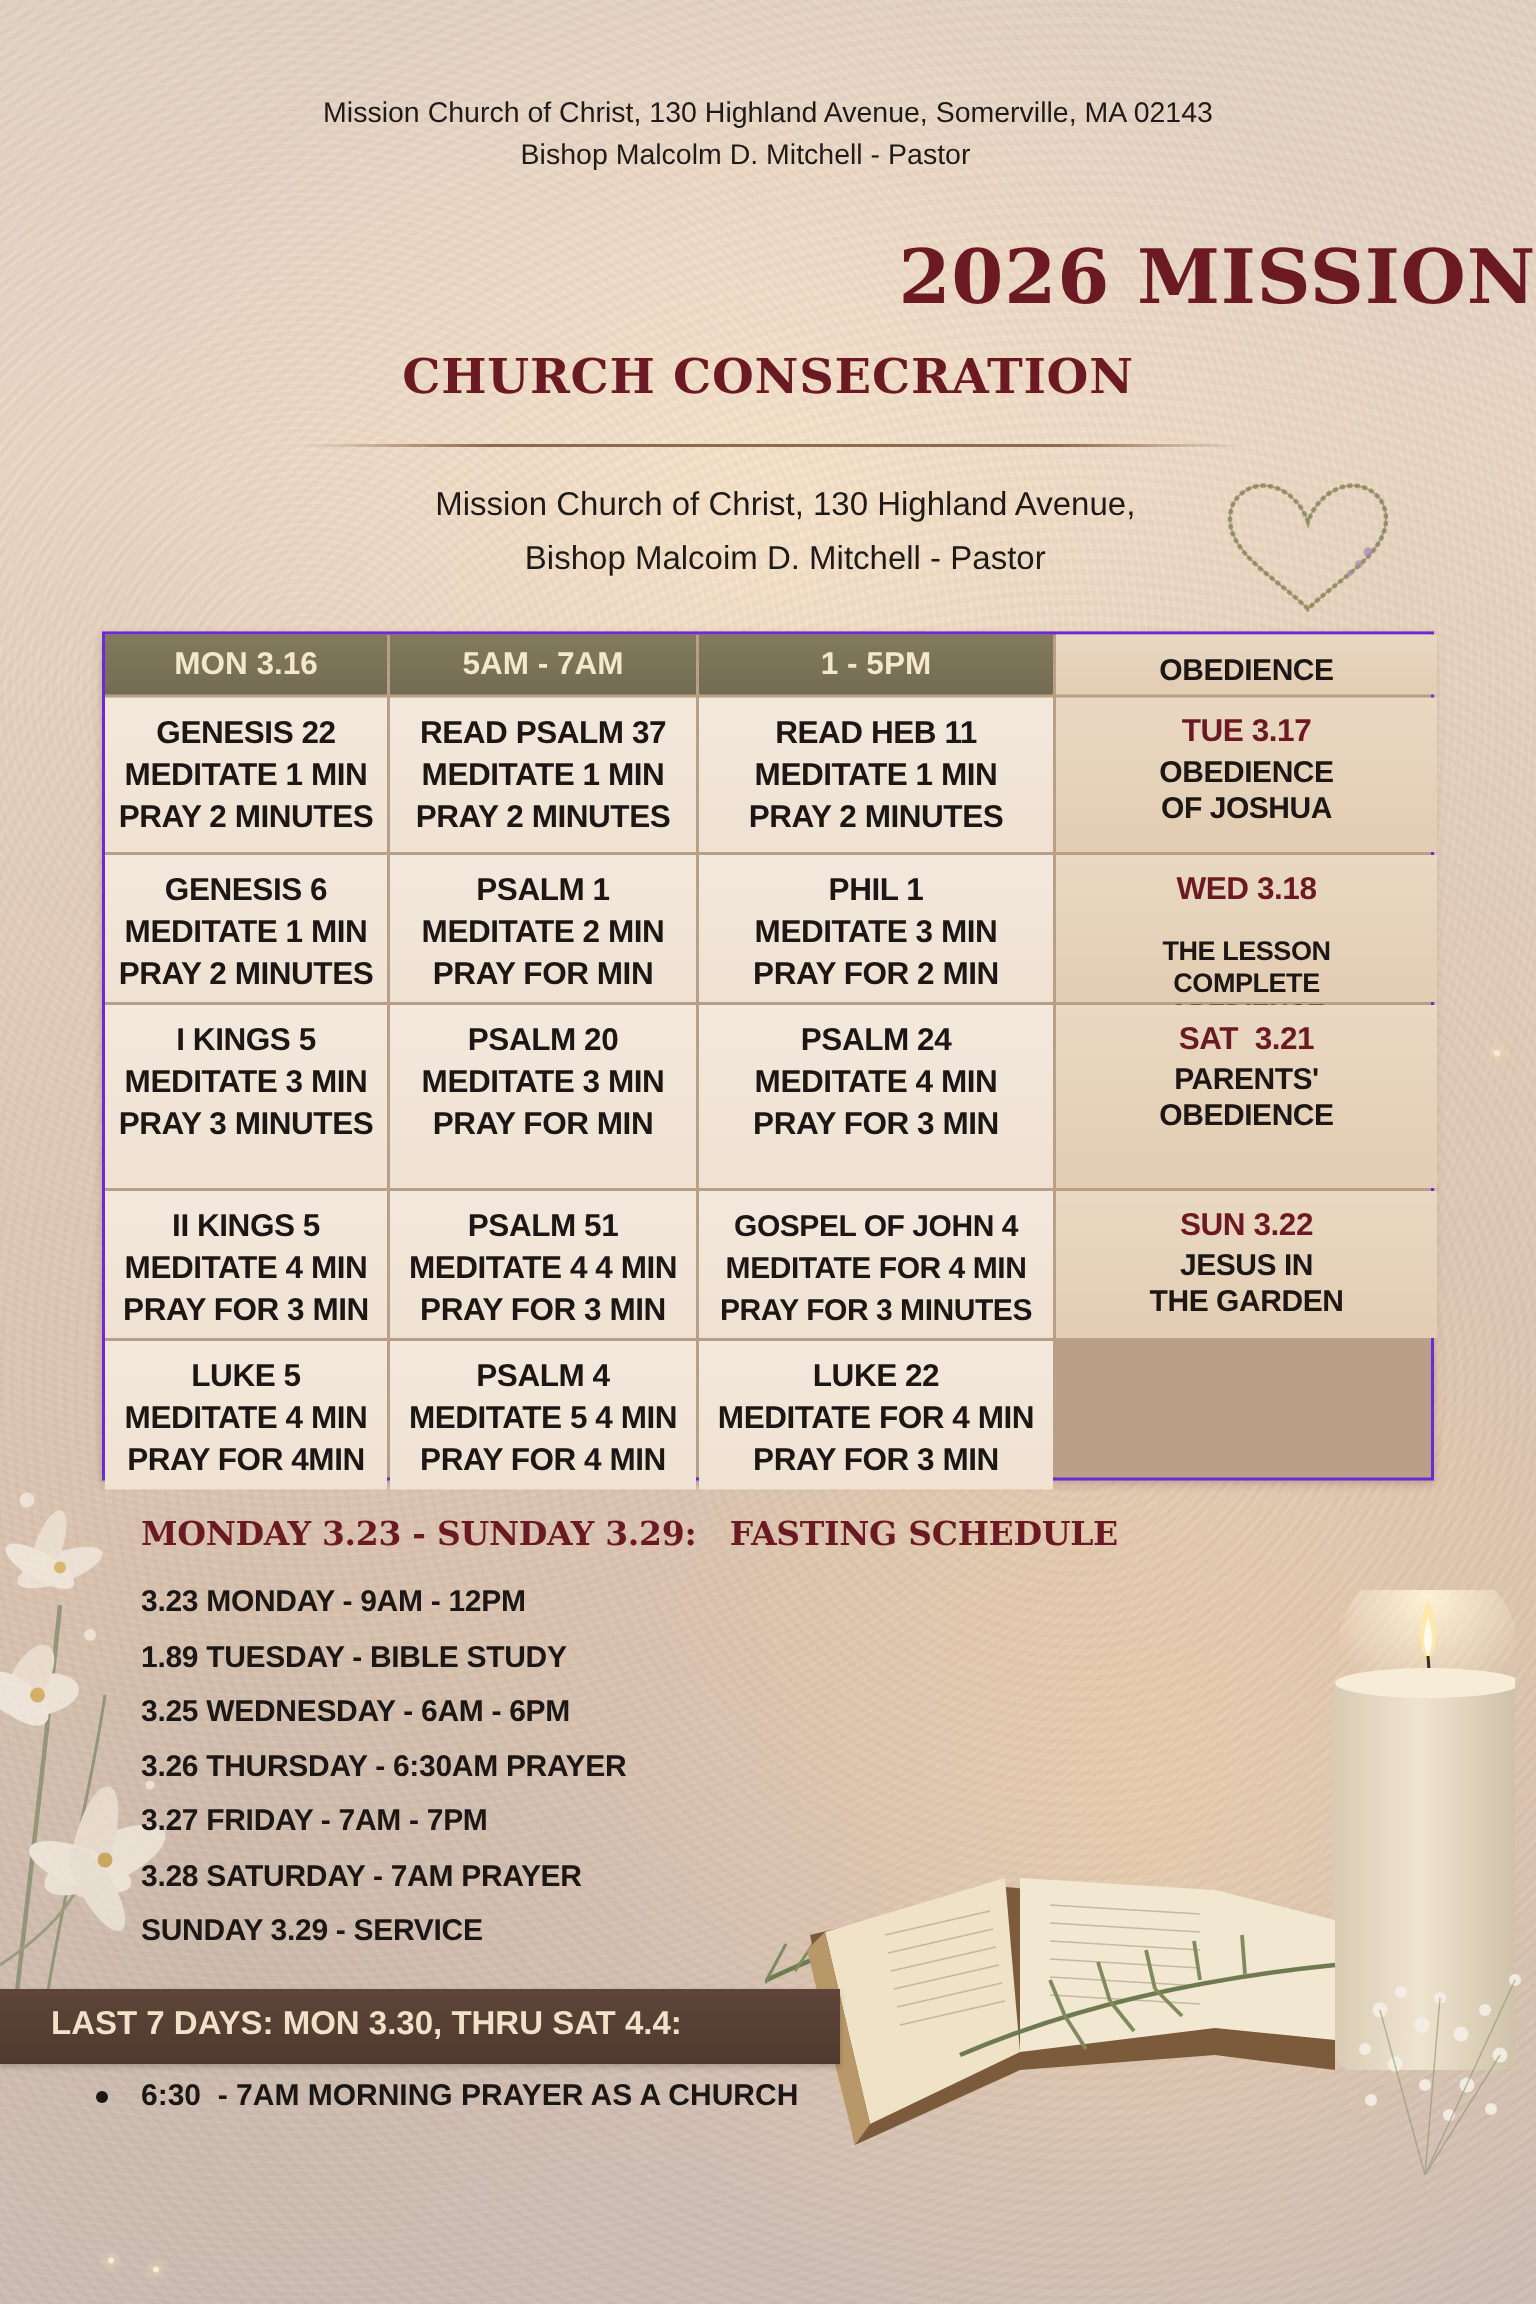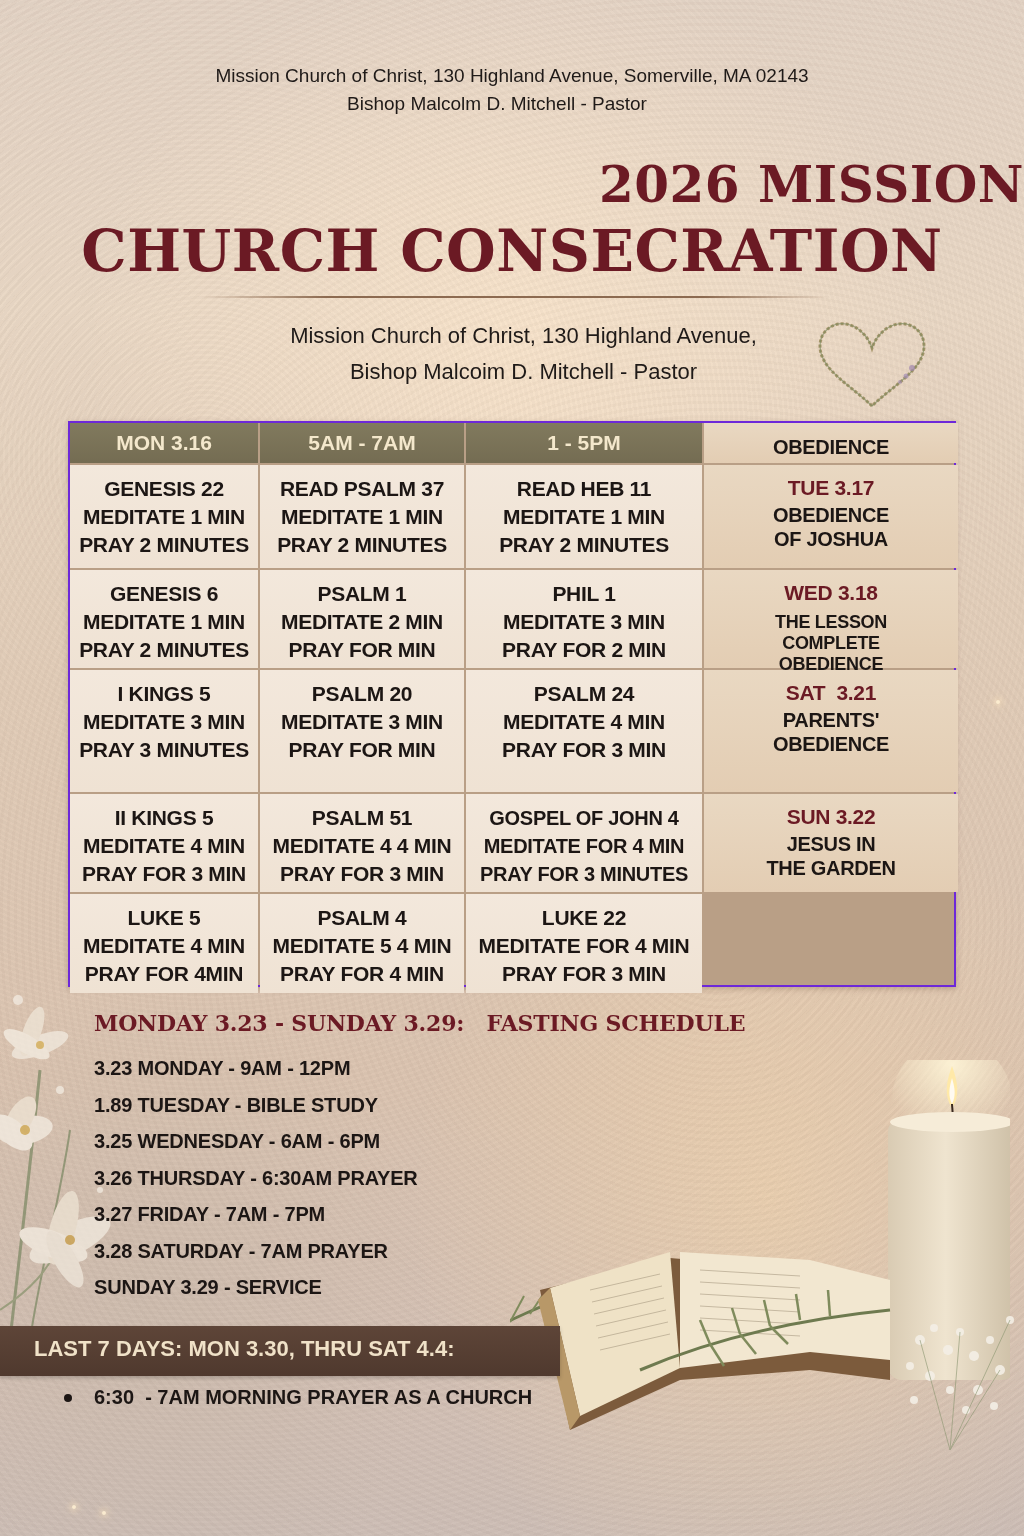--- a/index.html
+++ b/index.html
@@ -26,21 +26,21 @@
     font-family: "Liberation Sans", sans-serif; font-size: 19px; color: #1f1a18; line-height: 28px;
   }
   .top-address .line2 { display: block; padding-right: 30px; }
 
   .main-title {
     position: absolute; top: 152px; left: 0; width: 1024px; text-align: center;
     font-family: "DejaVu Serif", serif; font-weight: bold; color: #6b1a24;
     line-height: 66px; letter-spacing: 0.5px;
   }
   .main-title .t1 { display: block; font-size: 50px; text-align: right; }
-  .main-title .t2 { display: block; font-size: 57px; }
+  .main-title .t2 { display: block; font-size: 32px; }
 
   .title-rule {
     position: absolute; top: 296px; left: 200px; width: 630px; height: 2px;
     background: linear-gradient(90deg, rgba(140,100,70,0), #8c6a50 20%, #8c6a50 80%, rgba(140,100,70,0));
   }
 
   .sub-address {
     position: absolute; top: 318px; left: 0; width: 1024px; text-align: center;
     font-size: 22px; color: #1f1a18; line-height: 36px;
   }
@@ -68,21 +68,21 @@
     text-align: center; padding-top: 10px;
     font-family: "Liberation Sans", sans-serif; font-weight: bold;
     font-size: 21px; line-height: 28px; color: #1c1614;
     letter-spacing: -0.3px;
   }
   .cell.day {
     background: linear-gradient(180deg, #e9d8c2 0%, #e3cdb3 100%);
   }
   .cell.day .date { color: #6b1a24; font-size: 21px; line-height: 26px; margin-bottom: 2px; }
   .cell.day .topic { font-size: 20px; line-height: 24px; }
-  .cell.day .topic.small { font-size: 18px; line-height: 21px; margin-top: 4px; }
+  .cell.day .topic.small { font-size: 18px; line-height: 21px; margin-top: 16px; }
   .cell.day.first { padding-top: 10px; }
   .cell.day.first .topic { line-height: 28px; }
   .hdr {
     background: linear-gradient(180deg, #817a5e 0%, #746c52 100%);
     color: #f4e8cc; font-weight: bold; font-size: 21px;
     display: flex; align-items: center; justify-content: center;
     letter-spacing: 0;
   }
 
   

